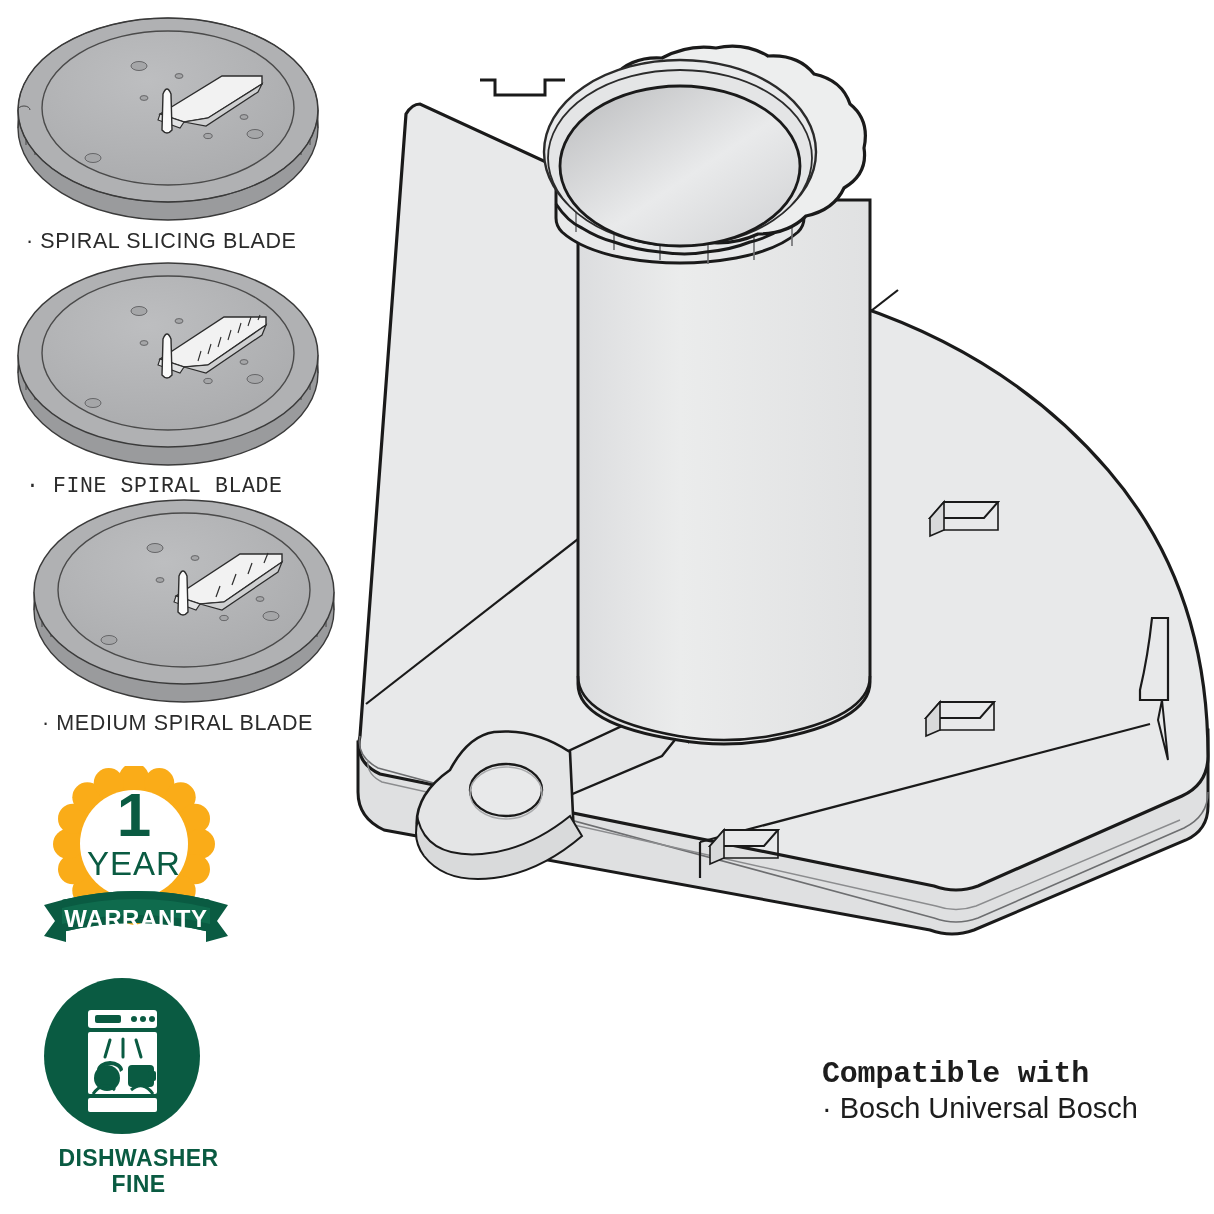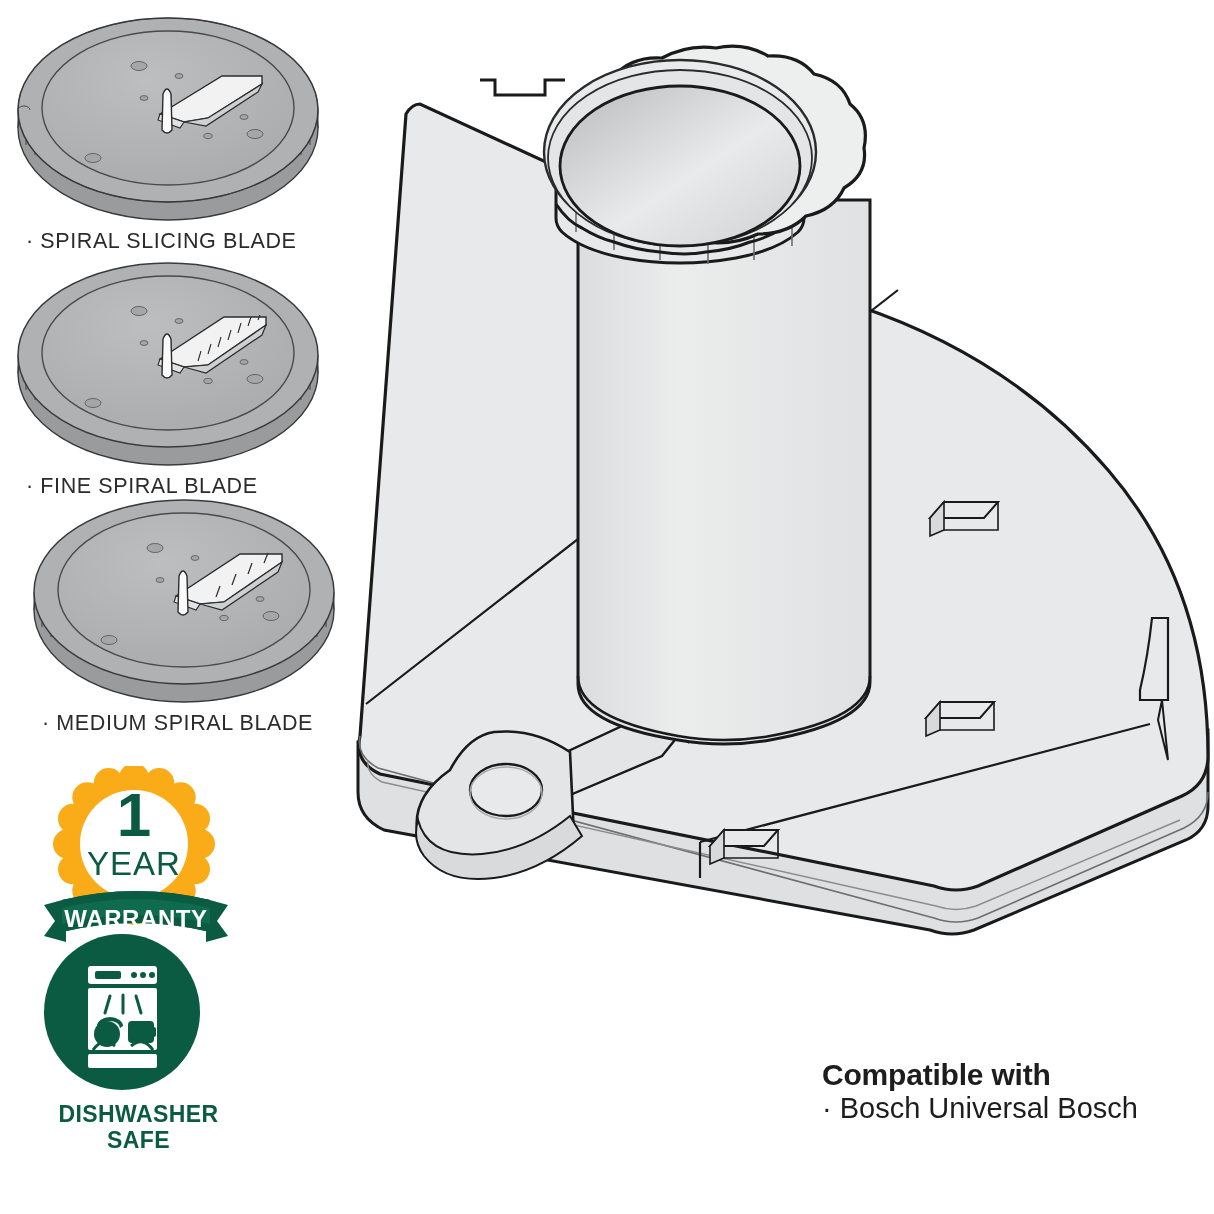--- a/index.html
+++ b/index.html
@@ -22,21 +22,21 @@
     letter-spacing:0.6px;
     color:#2b2b2b;
     font-weight:300;
     white-space:nowrap;
     padding-left:26px;
     margin-top:4px;
   }
 
   
   .warranty{position:absolute;left:36px;top:766px;width:200px;height:195px;}
-  .dishwasher{position:absolute;left:36px;top:934px;width:205px;height:215px;}
+  .dishwasher{position:absolute;left:36px;top:978px;width:205px;height:215px;}
   .dw-text{
     text-align:center;
     font-size:23px;
     font-weight:bold;
     color:#0a5b42;
     line-height:1.12;
     letter-spacing:0.4px;
     margin-top:4px;
   }
 
@@ -44,20 +44,21 @@
   .product{position:absolute;left:330px;top:0;width:884px;height:1010px;}
 
   
   .compat{position:absolute;left:822px;top:1058px;width:392px;}
   .compat-title{
     font-size:30px;
     font-weight:bold;
     color:#1d1d1d;
     letter-spacing:-0.2px;
     line-height:1.1;
+    font-family:Liberation Mono, monospace;
   }
   .compat-item{
     font-size:29px;
     font-weight:300;
     color:#1d1d1d;
     letter-spacing:0px;
     line-height:1.23;
     white-space:nowrap;
   }
 </style>
@@ -147,21 +148,21 @@
           </g>
 
           <g>
             <path d="M155 84 q4 -10 8 0 l1 36 q-5 6 -10 0 Z" fill="#fafafa" stroke="#2c2c2c" stroke-width="1.4"></path>
           </g>
         </svg>
       </div>
       <div class="blade-label">· SPIRAL SLICING BLADE</div>
     </div>
 
-    <div class="blade-card" style="top:255px;">
+    <div class="blade-card" style="top:255px;font-family:Liberation Mono, monospace;">
       <div class="art">
         <svg viewBox="0 0 320 215" width="320" height="215">
           <defs>
             <radialGradient id="discTopB" cx="42%" cy="32%" r="78%">
               <stop offset="0%" stop-color="#bdbec0"></stop>
               <stop offset="100%" stop-color="#a9aaac"></stop>
             </radialGradient>
           </defs>
           <g>
             <ellipse cx="160" cy="118" rx="150" ry="92" fill="#9a9b9d" stroke="#3a3a3a" stroke-width="1.4"></ellipse>
@@ -368,21 +369,21 @@
 
       <g stroke="#0a5b42" stroke-width="3" fill="none">
         <path d="M57 116 q10 -14 22 -4"></path>
         <path d="M95 112 q12 -10 22 4"></path>
       </g>
 
       <rect x="52" y="120" width="69" height="14" rx="2" fill="#ffffff"></rect>
     </svg>
     <div class="dw-text">
       <div>DISHWASHER</div>
-      <div>SAFE</div>
+      <div>FINE</div>
     </div>
   </div>
 
   <div class="product">
     <svg viewBox="0 0 884 1010" width="884" height="1010">
       <defs>
         <linearGradient id="tubeG" x1="0" y1="0" x2="1" y2="0">
           <stop offset="0%" stop-color="#dcdddf"></stop>
           <stop offset="35%" stop-color="#ebecec"></stop>
           <stop offset="100%" stop-color="#e0e1e2"></stop>

